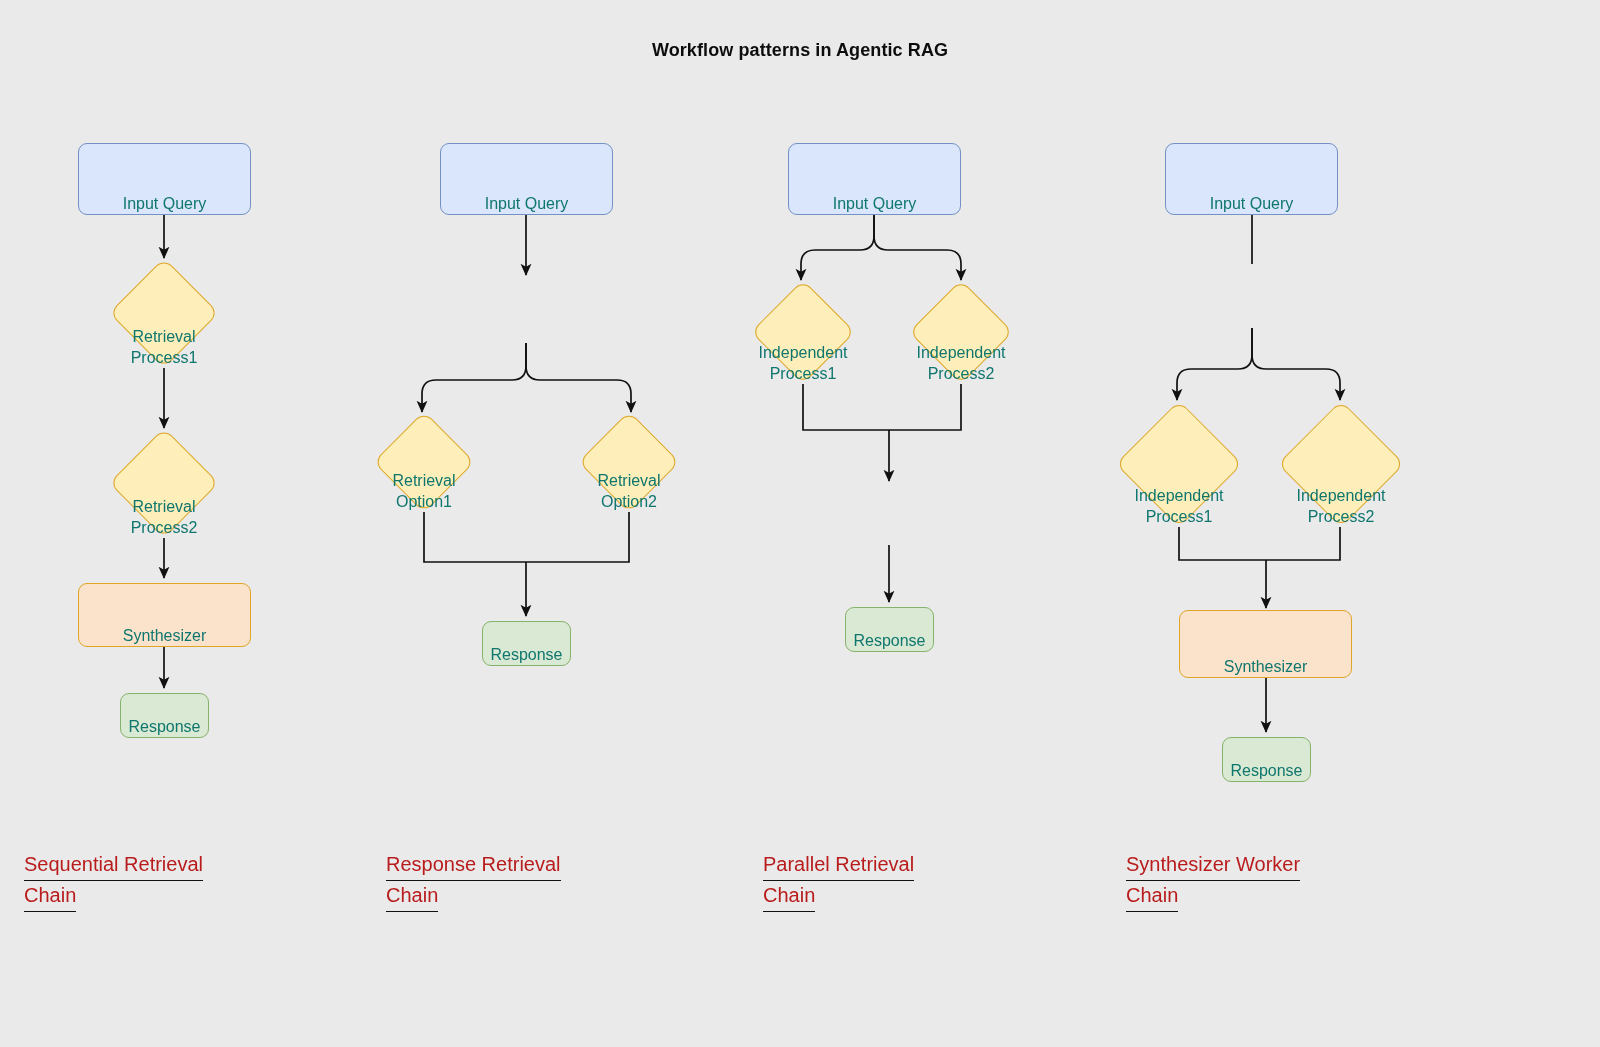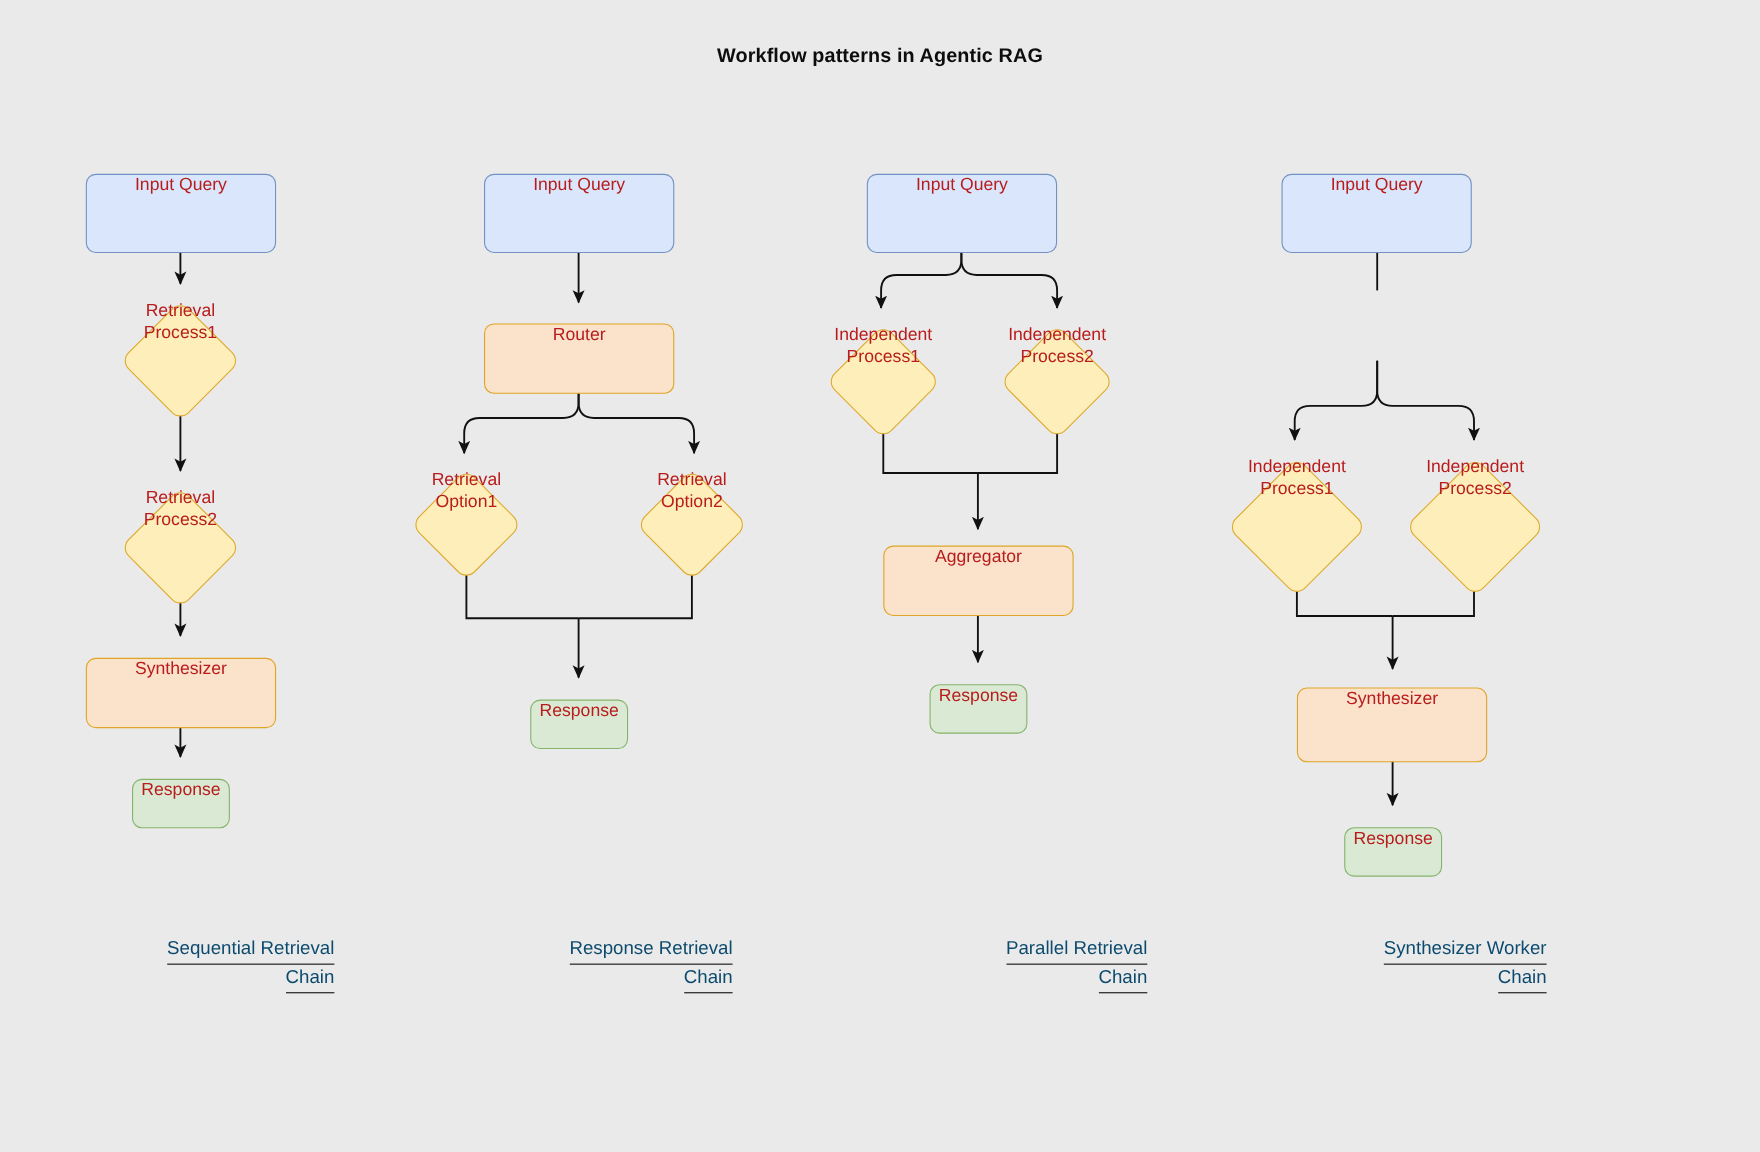--- a/index.html
+++ b/index.html
@@ -43,28 +43,27 @@
     width: 1600px;
     height: 1047px;
     pointer-events: none;
   }
 
   
   .node {
     position: absolute;
     box-sizing: border-box;
     display: flex;
-    align-items: flex-start;
+    align-items: flex-end;
     justify-content: center;
     text-align: center;
-    color: #b91c1c;
+    color: #0f766e;
     font-size: 16px;
     line-height: 1.28;
     white-space: nowrap;
-    margin-top: 15px;
   }
 
   .rect {
     border-radius: 9px;
     border-width: 1.6px;
     border-style: solid;
   }
   .rect.blue   { background: #d9e6fb; border-color: #7391c4; }
   .rect.orange { background: #fbe2cb; border-color: #e0a526; }
   .rect.green  { background: #d9e9d3; border-color: #86b36b; }
@@ -86,24 +85,24 @@
   }
   .diamond .dia-label {
     position: relative;
     z-index: 2;
     white-space: nowrap;
   }
 
   
   .caption {
     position: absolute;
-    text-align: right;
-    font-size: 17px;
+    text-align: left;
+    font-size: 20px;
     line-height: 1.45;
-    color: #0c4a6e;
+    color: #b91c1c;
   }
   .caption .cap-line {
     display: inline-block;
     border-bottom: 1.4px solid #111111;
     padding-bottom: 1px;
   }
 </style>
 </head>
 <body>
 
@@ -180,23 +179,20 @@
 
   <div class="caption" style="left:24px; top:850px; width:280px;">
     <span class="cap-line">Sequential Retrieval</span><br>
     <span class="cap-line">Chain</span>
   </div>
 
   <div class="node rect blue" style="left:440px; top:143px; width:173px; height:72px;">
     <span>Input Query</span>
   </div>
 
-  <div class="node rect orange" style="left:440px; top:279px; width:173px; height:64px;">
-    <span>Router</span>
-  </div>
 
   <div class="node diamond" style="left:369px; top:412px; width:110px; height:100px;">
     <div class="dia-shape" style="width:72px; height:72px;"></div>
     <div class="dia-label">
       <div>Retrieval</div>
       <div>Option1</div>
     </div>
   </div>
 
   <div class="node diamond" style="left:574px; top:412px; width:110px; height:100px;">
@@ -229,23 +225,20 @@
   </div>
 
   <div class="node diamond" style="left:906px; top:280px; width:110px; height:104px;">
     <div class="dia-shape" style="width:74px; height:74px;"></div>
     <div class="dia-label">
       <div>Independent</div>
       <div>Process2</div>
     </div>
   </div>
 
-  <div class="node rect orange" style="left:803px; top:481px; width:173px; height:64px;">
-    <span>Aggregator</span>
-  </div>
 
   <div class="node rect green" style="left:845px; top:607px; width:89px; height:45px;">
     <span>Response</span>
   </div>
 
   <div class="caption" style="left:763px; top:850px; width:280px;">
     <span class="cap-line">Parallel Retrieval</span><br>
     <span class="cap-line">Chain</span>
   </div>
 

